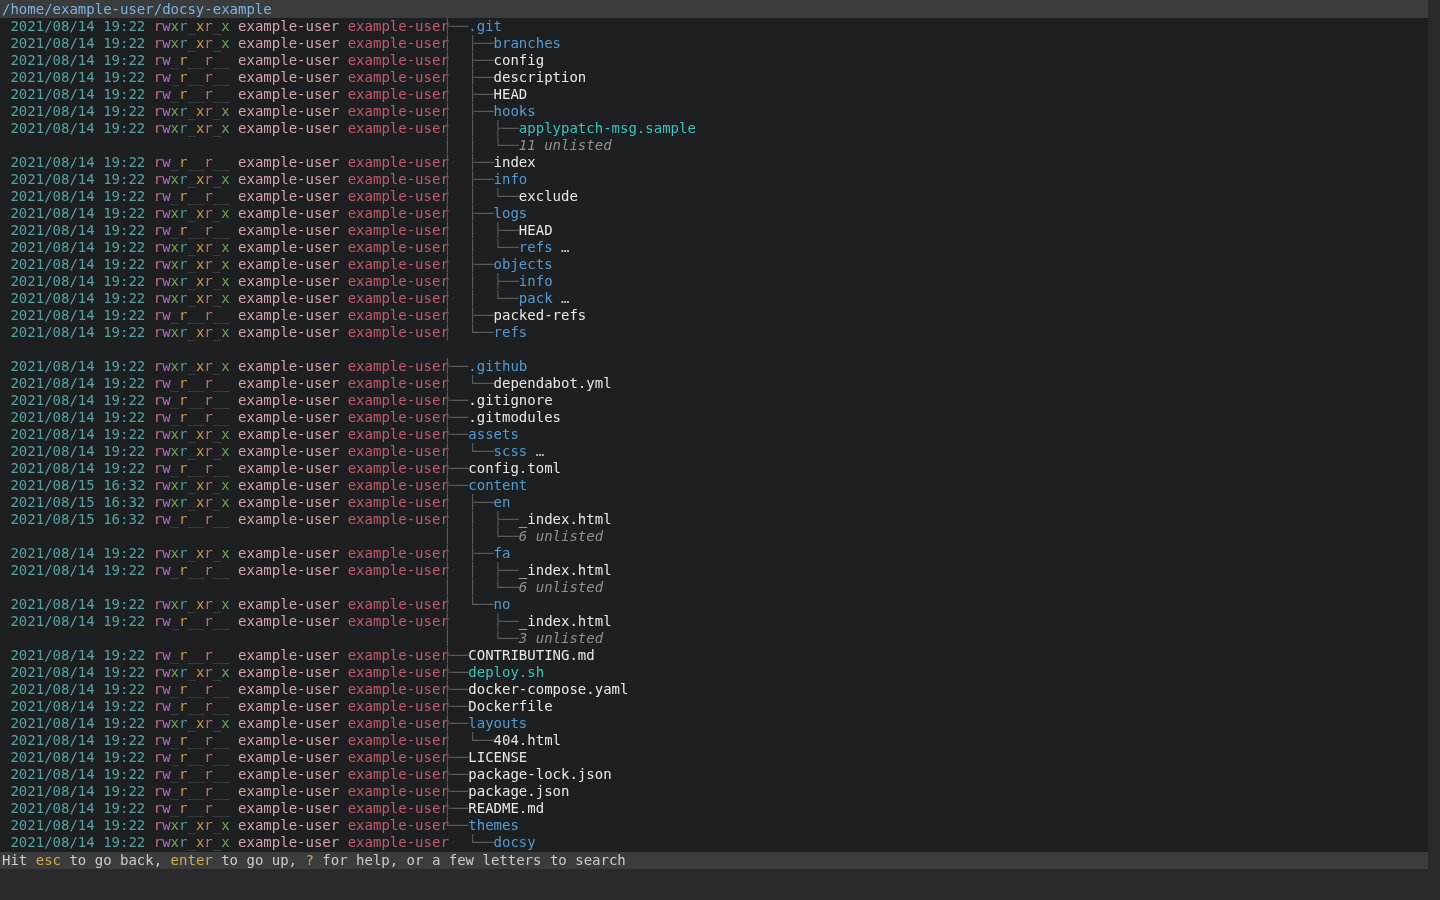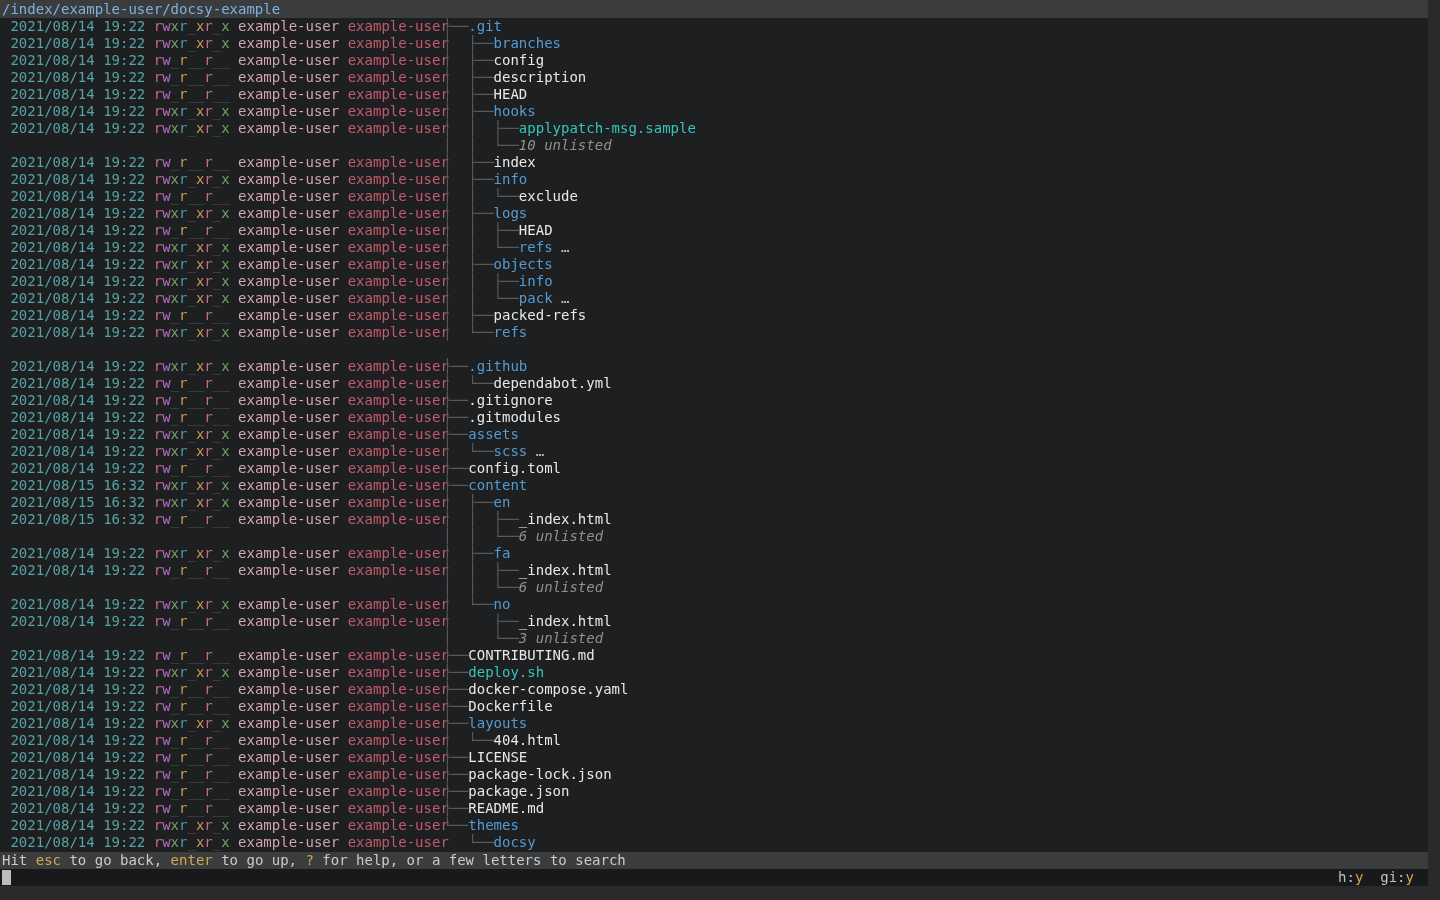--- a/index.html
+++ b/index.html
@@ -16,30 +16,30 @@
   #status-bar { position:absolute; left:0; top:852px; width:1428px; height:17px; background:#3b3c3e;
                 line-height:17px; white-space:pre; padding-left:2px; }
   #input-line { position:absolute; left:0; top:869px; width:1428px; height:17px; background:#19191b; }
   #cursor { position:absolute; left:2px; top:1px; width:9px; height:15px; background:#bcbcbe; }
   #indicators { position:absolute; right:14px; top:0; height:17px; line-height:17px; white-space:pre; }
 </style>
 </head>
 <body>
 
 <div id="screen">
-  <div id="path-bar">/index/example-user/docsy-example</div>
+  <div id="path-bar">/home/example-user/docsy-example</div>
   <div id="tree-area">
       <div class="row" style="top: 0px;"><span class="left"><span style="color: rgb(85, 163, 164);"> 2021/08/14 19:22 </span><span style="color: rgb(199, 110, 126);">r</span><span style="color: rgb(176, 108, 196);">w</span><span style="color: rgb(116, 163, 92);">x</span><span style="color: rgb(83, 153, 158);">r</span><span style="color: rgb(80, 80, 82);">_</span><span style="color: rgb(201, 154, 80);">x</span><span style="color: rgb(199, 110, 126);">r</span><span style="color: rgb(80, 80, 82);">_</span><span style="color: rgb(116, 163, 92);">x</span><span style="color: rgb(212, 164, 173);"> example-user</span><span style="color: rgb(194, 91, 109);"> example-user</span></span><span class="tree"><span style="color: rgb(92, 92, 94);">├──</span><span style="color: rgb(84, 155, 210);">.git</span></span></div>
       <div class="row" style="top: 17px;"><span class="left"><span style="color: rgb(85, 163, 164);"> 2021/08/14 19:22 </span><span style="color: rgb(199, 110, 126);">r</span><span style="color: rgb(176, 108, 196);">w</span><span style="color: rgb(116, 163, 92);">x</span><span style="color: rgb(83, 153, 158);">r</span><span style="color: rgb(80, 80, 82);">_</span><span style="color: rgb(201, 154, 80);">x</span><span style="color: rgb(199, 110, 126);">r</span><span style="color: rgb(80, 80, 82);">_</span><span style="color: rgb(116, 163, 92);">x</span><span style="color: rgb(212, 164, 173);"> example-user</span><span style="color: rgb(194, 91, 109);"> example-user</span></span><span class="tree"><span style="color: rgb(92, 92, 94);">│  ├──</span><span style="color: rgb(84, 155, 210);">branches</span></span></div>
       <div class="row" style="top: 34px;"><span class="left"><span style="color: rgb(85, 163, 164);"> 2021/08/14 19:22 </span><span style="color: rgb(199, 110, 126);">r</span><span style="color: rgb(176, 108, 196);">w</span><span style="color: rgb(80, 80, 82);">_</span><span style="color: rgb(201, 154, 80);">r</span><span style="color: rgb(80, 80, 82);">_</span><span style="color: rgb(80, 80, 82);">_</span><span style="color: rgb(199, 110, 126);">r</span><span style="color: rgb(80, 80, 82);">_</span><span style="color: rgb(80, 80, 82);">_</span><span style="color: rgb(212, 164, 173);"> example-user</span><span style="color: rgb(194, 91, 109);"> example-user</span></span><span class="tree"><span style="color: rgb(92, 92, 94);">│  ├──</span><span style="color: rgb(233, 232, 230);">config</span></span></div>
       <div class="row" style="top: 51px;"><span class="left"><span style="color: rgb(85, 163, 164);"> 2021/08/14 19:22 </span><span style="color: rgb(199, 110, 126);">r</span><span style="color: rgb(176, 108, 196);">w</span><span style="color: rgb(80, 80, 82);">_</span><span style="color: rgb(201, 154, 80);">r</span><span style="color: rgb(80, 80, 82);">_</span><span style="color: rgb(80, 80, 82);">_</span><span style="color: rgb(199, 110, 126);">r</span><span style="color: rgb(80, 80, 82);">_</span><span style="color: rgb(80, 80, 82);">_</span><span style="color: rgb(212, 164, 173);"> example-user</span><span style="color: rgb(194, 91, 109);"> example-user</span></span><span class="tree"><span style="color: rgb(92, 92, 94);">│  ├──</span><span style="color: rgb(233, 232, 230);">description</span></span></div>
       <div class="row" style="top: 68px;"><span class="left"><span style="color: rgb(85, 163, 164);"> 2021/08/14 19:22 </span><span style="color: rgb(199, 110, 126);">r</span><span style="color: rgb(176, 108, 196);">w</span><span style="color: rgb(80, 80, 82);">_</span><span style="color: rgb(201, 154, 80);">r</span><span style="color: rgb(80, 80, 82);">_</span><span style="color: rgb(80, 80, 82);">_</span><span style="color: rgb(199, 110, 126);">r</span><span style="color: rgb(80, 80, 82);">_</span><span style="color: rgb(80, 80, 82);">_</span><span style="color: rgb(212, 164, 173);"> example-user</span><span style="color: rgb(194, 91, 109);"> example-user</span></span><span class="tree"><span style="color: rgb(92, 92, 94);">│  ├──</span><span style="color: rgb(233, 232, 230);">HEAD</span></span></div>
       <div class="row" style="top: 85px;"><span class="left"><span style="color: rgb(85, 163, 164);"> 2021/08/14 19:22 </span><span style="color: rgb(199, 110, 126);">r</span><span style="color: rgb(176, 108, 196);">w</span><span style="color: rgb(116, 163, 92);">x</span><span style="color: rgb(83, 153, 158);">r</span><span style="color: rgb(80, 80, 82);">_</span><span style="color: rgb(201, 154, 80);">x</span><span style="color: rgb(199, 110, 126);">r</span><span style="color: rgb(80, 80, 82);">_</span><span style="color: rgb(116, 163, 92);">x</span><span style="color: rgb(212, 164, 173);"> example-user</span><span style="color: rgb(194, 91, 109);"> example-user</span></span><span class="tree"><span style="color: rgb(92, 92, 94);">│  ├──</span><span style="color: rgb(84, 155, 210);">hooks</span></span></div>
       <div class="row" style="top: 102px;"><span class="left"><span style="color: rgb(85, 163, 164);"> 2021/08/14 19:22 </span><span style="color: rgb(199, 110, 126);">r</span><span style="color: rgb(176, 108, 196);">w</span><span style="color: rgb(116, 163, 92);">x</span><span style="color: rgb(83, 153, 158);">r</span><span style="color: rgb(80, 80, 82);">_</span><span style="color: rgb(201, 154, 80);">x</span><span style="color: rgb(199, 110, 126);">r</span><span style="color: rgb(80, 80, 82);">_</span><span style="color: rgb(116, 163, 92);">x</span><span style="color: rgb(212, 164, 173);"> example-user</span><span style="color: rgb(194, 91, 109);"> example-user</span></span><span class="tree"><span style="color: rgb(92, 92, 94);">│  │  ├──</span><span style="color: rgb(56, 195, 189);">applypatch-msg.sample</span></span></div>
-      <div class="row" style="top: 119px;"><span class="tree"><span style="color: rgb(92, 92, 94);">│  │  └──</span><span class="it" style="color: rgb(144, 144, 144);">10 unlisted</span></span></div>
+      <div class="row" style="top: 119px;"><span class="tree"><span style="color: rgb(92, 92, 94);">│  │  └──</span><span class="it" style="color: rgb(144, 144, 144);">11 unlisted</span></span></div>
       <div class="row" style="top: 136px;"><span class="left"><span style="color: rgb(85, 163, 164);"> 2021/08/14 19:22 </span><span style="color: rgb(199, 110, 126);">r</span><span style="color: rgb(176, 108, 196);">w</span><span style="color: rgb(80, 80, 82);">_</span><span style="color: rgb(201, 154, 80);">r</span><span style="color: rgb(80, 80, 82);">_</span><span style="color: rgb(80, 80, 82);">_</span><span style="color: rgb(199, 110, 126);">r</span><span style="color: rgb(80, 80, 82);">_</span><span style="color: rgb(80, 80, 82);">_</span><span style="color: rgb(212, 164, 173);"> example-user</span><span style="color: rgb(194, 91, 109);"> example-user</span></span><span class="tree"><span style="color: rgb(92, 92, 94);">│  ├──</span><span style="color: rgb(233, 232, 230);">index</span></span></div>
       <div class="row" style="top: 153px;"><span class="left"><span style="color: rgb(85, 163, 164);"> 2021/08/14 19:22 </span><span style="color: rgb(199, 110, 126);">r</span><span style="color: rgb(176, 108, 196);">w</span><span style="color: rgb(116, 163, 92);">x</span><span style="color: rgb(83, 153, 158);">r</span><span style="color: rgb(80, 80, 82);">_</span><span style="color: rgb(201, 154, 80);">x</span><span style="color: rgb(199, 110, 126);">r</span><span style="color: rgb(80, 80, 82);">_</span><span style="color: rgb(116, 163, 92);">x</span><span style="color: rgb(212, 164, 173);"> example-user</span><span style="color: rgb(194, 91, 109);"> example-user</span></span><span class="tree"><span style="color: rgb(92, 92, 94);">│  ├──</span><span style="color: rgb(84, 155, 210);">info</span></span></div>
       <div class="row" style="top: 170px;"><span class="left"><span style="color: rgb(85, 163, 164);"> 2021/08/14 19:22 </span><span style="color: rgb(199, 110, 126);">r</span><span style="color: rgb(176, 108, 196);">w</span><span style="color: rgb(80, 80, 82);">_</span><span style="color: rgb(201, 154, 80);">r</span><span style="color: rgb(80, 80, 82);">_</span><span style="color: rgb(80, 80, 82);">_</span><span style="color: rgb(199, 110, 126);">r</span><span style="color: rgb(80, 80, 82);">_</span><span style="color: rgb(80, 80, 82);">_</span><span style="color: rgb(212, 164, 173);"> example-user</span><span style="color: rgb(194, 91, 109);"> example-user</span></span><span class="tree"><span style="color: rgb(92, 92, 94);">│  │  └──</span><span style="color: rgb(233, 232, 230);">exclude</span></span></div>
       <div class="row" style="top: 187px;"><span class="left"><span style="color: rgb(85, 163, 164);"> 2021/08/14 19:22 </span><span style="color: rgb(199, 110, 126);">r</span><span style="color: rgb(176, 108, 196);">w</span><span style="color: rgb(116, 163, 92);">x</span><span style="color: rgb(83, 153, 158);">r</span><span style="color: rgb(80, 80, 82);">_</span><span style="color: rgb(201, 154, 80);">x</span><span style="color: rgb(199, 110, 126);">r</span><span style="color: rgb(80, 80, 82);">_</span><span style="color: rgb(116, 163, 92);">x</span><span style="color: rgb(212, 164, 173);"> example-user</span><span style="color: rgb(194, 91, 109);"> example-user</span></span><span class="tree"><span style="color: rgb(92, 92, 94);">│  ├──</span><span style="color: rgb(84, 155, 210);">logs</span></span></div>
       <div class="row" style="top: 204px;"><span class="left"><span style="color: rgb(85, 163, 164);"> 2021/08/14 19:22 </span><span style="color: rgb(199, 110, 126);">r</span><span style="color: rgb(176, 108, 196);">w</span><span style="color: rgb(80, 80, 82);">_</span><span style="color: rgb(201, 154, 80);">r</span><span style="color: rgb(80, 80, 82);">_</span><span style="color: rgb(80, 80, 82);">_</span><span style="color: rgb(199, 110, 126);">r</span><span style="color: rgb(80, 80, 82);">_</span><span style="color: rgb(80, 80, 82);">_</span><span style="color: rgb(212, 164, 173);"> example-user</span><span style="color: rgb(194, 91, 109);"> example-user</span></span><span class="tree"><span style="color: rgb(92, 92, 94);">│  │  ├──</span><span style="color: rgb(233, 232, 230);">HEAD</span></span></div>
       <div class="row" style="top: 221px;"><span class="left"><span style="color: rgb(85, 163, 164);"> 2021/08/14 19:22 </span><span style="color: rgb(199, 110, 126);">r</span><span style="color: rgb(176, 108, 196);">w</span><span style="color: rgb(116, 163, 92);">x</span><span style="color: rgb(83, 153, 158);">r</span><span style="color: rgb(80, 80, 82);">_</span><span style="color: rgb(201, 154, 80);">x</span><span style="color: rgb(199, 110, 126);">r</span><span style="color: rgb(80, 80, 82);">_</span><span style="color: rgb(116, 163, 92);">x</span><span style="color: rgb(212, 164, 173);"> example-user</span><span style="color: rgb(194, 91, 109);"> example-user</span></span><span class="tree"><span style="color: rgb(92, 92, 94);">│  │  └──</span><span style="color: rgb(84, 155, 210);">refs</span><span style="color: rgb(196, 196, 196);"> …</span></span></div>
       <div class="row" style="top: 238px;"><span class="left"><span style="color: rgb(85, 163, 164);"> 2021/08/14 19:22 </span><span style="color: rgb(199, 110, 126);">r</span><span style="color: rgb(176, 108, 196);">w</span><span style="color: rgb(116, 163, 92);">x</span><span style="color: rgb(83, 153, 158);">r</span><span style="color: rgb(80, 80, 82);">_</span><span style="color: rgb(201, 154, 80);">x</span><span style="color: rgb(199, 110, 126);">r</span><span style="color: rgb(80, 80, 82);">_</span><span style="color: rgb(116, 163, 92);">x</span><span style="color: rgb(212, 164, 173);"> example-user</span><span style="color: rgb(194, 91, 109);"> example-user</span></span><span class="tree"><span style="color: rgb(92, 92, 94);">│  ├──</span><span style="color: rgb(84, 155, 210);">objects</span></span></div>
       <div class="row" style="top: 255px;"><span class="left"><span style="color: rgb(85, 163, 164);"> 2021/08/14 19:22 </span><span style="color: rgb(199, 110, 126);">r</span><span style="color: rgb(176, 108, 196);">w</span><span style="color: rgb(116, 163, 92);">x</span><span style="color: rgb(83, 153, 158);">r</span><span style="color: rgb(80, 80, 82);">_</span><span style="color: rgb(201, 154, 80);">x</span><span style="color: rgb(199, 110, 126);">r</span><span style="color: rgb(80, 80, 82);">_</span><span style="color: rgb(116, 163, 92);">x</span><span style="color: rgb(212, 164, 173);"> example-user</span><span style="color: rgb(194, 91, 109);"> example-user</span></span><span class="tree"><span style="color: rgb(92, 92, 94);">│  │  ├──</span><span style="color: rgb(84, 155, 210);">info</span></span></div>
       <div class="row" style="top: 272px;"><span class="left"><span style="color: rgb(85, 163, 164);"> 2021/08/14 19:22 </span><span style="color: rgb(199, 110, 126);">r</span><span style="color: rgb(176, 108, 196);">w</span><span style="color: rgb(116, 163, 92);">x</span><span style="color: rgb(83, 153, 158);">r</span><span style="color: rgb(80, 80, 82);">_</span><span style="color: rgb(201, 154, 80);">x</span><span style="color: rgb(199, 110, 126);">r</span><span style="color: rgb(80, 80, 82);">_</span><span style="color: rgb(116, 163, 92);">x</span><span style="color: rgb(212, 164, 173);"> example-user</span><span style="color: rgb(194, 91, 109);"> example-user</span></span><span class="tree"><span style="color: rgb(92, 92, 94);">│  │  └──</span><span style="color: rgb(84, 155, 210);">pack</span><span style="color: rgb(196, 196, 196);"> …</span></span></div>
       <div class="row" style="top: 289px;"><span class="left"><span style="color: rgb(85, 163, 164);"> 2021/08/14 19:22 </span><span style="color: rgb(199, 110, 126);">r</span><span style="color: rgb(176, 108, 196);">w</span><span style="color: rgb(80, 80, 82);">_</span><span style="color: rgb(201, 154, 80);">r</span><span style="color: rgb(80, 80, 82);">_</span><span style="color: rgb(80, 80, 82);">_</span><span style="color: rgb(199, 110, 126);">r</span><span style="color: rgb(80, 80, 82);">_</span><span style="color: rgb(80, 80, 82);">_</span><span style="color: rgb(212, 164, 173);"> example-user</span><span style="color: rgb(194, 91, 109);"> example-user</span></span><span class="tree"><span style="color: rgb(92, 92, 94);">│  ├──</span><span style="color: rgb(233, 232, 230);">packed-refs</span></span></div>
@@ -68,17 +68,13 @@
       <div class="row" style="top: 697px;"><span class="left"><span style="color: rgb(85, 163, 164);"> 2021/08/14 19:22 </span><span style="color: rgb(199, 110, 126);">r</span><span style="color: rgb(176, 108, 196);">w</span><span style="color: rgb(116, 163, 92);">x</span><span style="color: rgb(83, 153, 158);">r</span><span style="color: rgb(80, 80, 82);">_</span><span style="color: rgb(201, 154, 80);">x</span><span style="color: rgb(199, 110, 126);">r</span><span style="color: rgb(80, 80, 82);">_</span><span style="color: rgb(116, 163, 92);">x</span><span style="color: rgb(212, 164, 173);"> example-user</span><span style="color: rgb(194, 91, 109);"> example-user</span></span><span class="tree"><span style="color: rgb(92, 92, 94);">├──</span><span style="color: rgb(84, 155, 210);">layouts</span></span></div>
       <div class="row" style="top: 714px;"><span class="left"><span style="color: rgb(85, 163, 164);"> 2021/08/14 19:22 </span><span style="color: rgb(199, 110, 126);">r</span><span style="color: rgb(176, 108, 196);">w</span><span style="color: rgb(80, 80, 82);">_</span><span style="color: rgb(201, 154, 80);">r</span><span style="color: rgb(80, 80, 82);">_</span><span style="color: rgb(80, 80, 82);">_</span><span style="color: rgb(199, 110, 126);">r</span><span style="color: rgb(80, 80, 82);">_</span><span style="color: rgb(80, 80, 82);">_</span><span style="color: rgb(212, 164, 173);"> example-user</span><span style="color: rgb(194, 91, 109);"> example-user</span></span><span class="tree"><span style="color: rgb(92, 92, 94);">│  └──</span><span style="color: rgb(233, 232, 230);">404.html</span></span></div>
       <div class="row" style="top: 731px;"><span class="left"><span style="color: rgb(85, 163, 164);"> 2021/08/14 19:22 </span><span style="color: rgb(199, 110, 126);">r</span><span style="color: rgb(176, 108, 196);">w</span><span style="color: rgb(80, 80, 82);">_</span><span style="color: rgb(201, 154, 80);">r</span><span style="color: rgb(80, 80, 82);">_</span><span style="color: rgb(80, 80, 82);">_</span><span style="color: rgb(199, 110, 126);">r</span><span style="color: rgb(80, 80, 82);">_</span><span style="color: rgb(80, 80, 82);">_</span><span style="color: rgb(212, 164, 173);"> example-user</span><span style="color: rgb(194, 91, 109);"> example-user</span></span><span class="tree"><span style="color: rgb(92, 92, 94);">├──</span><span style="color: rgb(233, 232, 230);">LICENSE</span></span></div>
       <div class="row" style="top: 748px;"><span class="left"><span style="color: rgb(85, 163, 164);"> 2021/08/14 19:22 </span><span style="color: rgb(199, 110, 126);">r</span><span style="color: rgb(176, 108, 196);">w</span><span style="color: rgb(80, 80, 82);">_</span><span style="color: rgb(201, 154, 80);">r</span><span style="color: rgb(80, 80, 82);">_</span><span style="color: rgb(80, 80, 82);">_</span><span style="color: rgb(199, 110, 126);">r</span><span style="color: rgb(80, 80, 82);">_</span><span style="color: rgb(80, 80, 82);">_</span><span style="color: rgb(212, 164, 173);"> example-user</span><span style="color: rgb(194, 91, 109);"> example-user</span></span><span class="tree"><span style="color: rgb(92, 92, 94);">├──</span><span style="color: rgb(233, 232, 230);">package-lock.json</span></span></div>
       <div class="row" style="top: 765px;"><span class="left"><span style="color: rgb(85, 163, 164);"> 2021/08/14 19:22 </span><span style="color: rgb(199, 110, 126);">r</span><span style="color: rgb(176, 108, 196);">w</span><span style="color: rgb(80, 80, 82);">_</span><span style="color: rgb(201, 154, 80);">r</span><span style="color: rgb(80, 80, 82);">_</span><span style="color: rgb(80, 80, 82);">_</span><span style="color: rgb(199, 110, 126);">r</span><span style="color: rgb(80, 80, 82);">_</span><span style="color: rgb(80, 80, 82);">_</span><span style="color: rgb(212, 164, 173);"> example-user</span><span style="color: rgb(194, 91, 109);"> example-user</span></span><span class="tree"><span style="color: rgb(92, 92, 94);">├──</span><span style="color: rgb(233, 232, 230);">package.json</span></span></div>
       <div class="row" style="top: 782px;"><span class="left"><span style="color: rgb(85, 163, 164);"> 2021/08/14 19:22 </span><span style="color: rgb(199, 110, 126);">r</span><span style="color: rgb(176, 108, 196);">w</span><span style="color: rgb(80, 80, 82);">_</span><span style="color: rgb(201, 154, 80);">r</span><span style="color: rgb(80, 80, 82);">_</span><span style="color: rgb(80, 80, 82);">_</span><span style="color: rgb(199, 110, 126);">r</span><span style="color: rgb(80, 80, 82);">_</span><span style="color: rgb(80, 80, 82);">_</span><span style="color: rgb(212, 164, 173);"> example-user</span><span style="color: rgb(194, 91, 109);"> example-user</span></span><span class="tree"><span style="color: rgb(92, 92, 94);">├──</span><span style="color: rgb(233, 232, 230);">README.md</span></span></div>
       <div class="row" style="top: 799px;"><span class="left"><span style="color: rgb(85, 163, 164);"> 2021/08/14 19:22 </span><span style="color: rgb(199, 110, 126);">r</span><span style="color: rgb(176, 108, 196);">w</span><span style="color: rgb(116, 163, 92);">x</span><span style="color: rgb(83, 153, 158);">r</span><span style="color: rgb(80, 80, 82);">_</span><span style="color: rgb(201, 154, 80);">x</span><span style="color: rgb(199, 110, 126);">r</span><span style="color: rgb(80, 80, 82);">_</span><span style="color: rgb(116, 163, 92);">x</span><span style="color: rgb(212, 164, 173);"> example-user</span><span style="color: rgb(194, 91, 109);"> example-user</span></span><span class="tree"><span style="color: rgb(92, 92, 94);">└──</span><span style="color: rgb(84, 155, 210);">themes</span></span></div>
       <div class="row" style="top: 816px;"><span class="left"><span style="color: rgb(85, 163, 164);"> 2021/08/14 19:22 </span><span style="color: rgb(199, 110, 126);">r</span><span style="color: rgb(176, 108, 196);">w</span><span style="color: rgb(116, 163, 92);">x</span><span style="color: rgb(83, 153, 158);">r</span><span style="color: rgb(80, 80, 82);">_</span><span style="color: rgb(201, 154, 80);">x</span><span style="color: rgb(199, 110, 126);">r</span><span style="color: rgb(80, 80, 82);">_</span><span style="color: rgb(116, 163, 92);">x</span><span style="color: rgb(212, 164, 173);"> example-user</span><span style="color: rgb(194, 91, 109);"> example-user</span></span><span class="tree"><span style="color: rgb(92, 92, 94);">   └──</span><span style="color: rgb(84, 155, 210);">docsy</span></span></div>
     </div>
   <div id="status-bar"><span style="color: rgb(203, 203, 203);">Hit </span><span style="color: rgb(211, 168, 76);">esc</span><span style="color: rgb(203, 203, 203);"> to go back, </span><span style="color: rgb(211, 168, 76);">enter</span><span style="color: rgb(203, 203, 203);"> to go up, </span><span style="color: rgb(211, 168, 76);">?</span><span style="color: rgb(203, 203, 203);"> for help, or a few letters to search</span></div>
-  <div id="input-line">
-    <div id="cursor"></div>
-    <div id="indicators"><span style="color: rgb(192, 192, 192);">h:</span><span style="color: rgb(211, 168, 76);">y</span><span>  </span><span style="color: rgb(192, 192, 192);">gi:</span><span style="color: rgb(211, 168, 76);">y</span></div>
-  </div>
 </div>
 
 </body></html>

